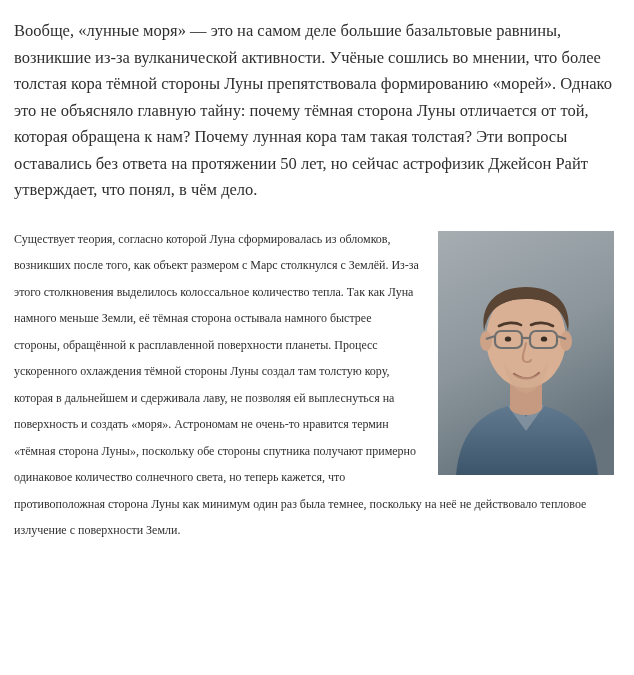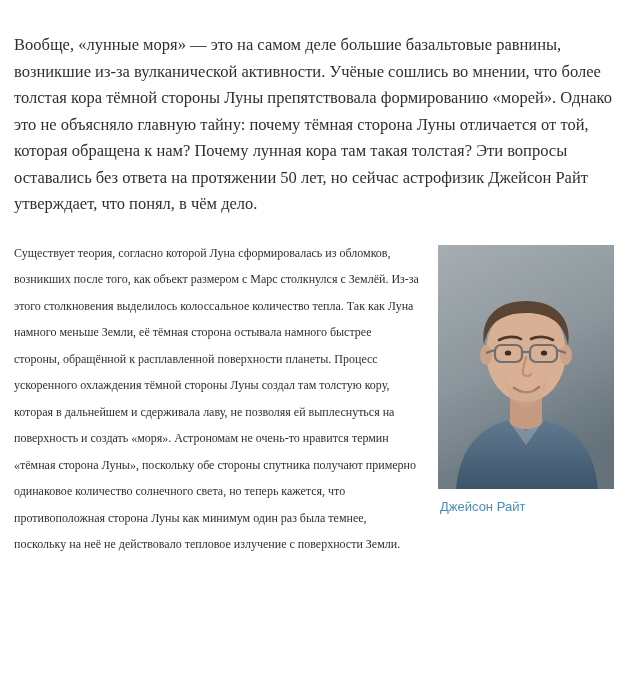--- a/index.html
+++ b/index.html
@@ -12,21 +12,21 @@
     height: 675px;
     font-family: "Liberation Serif", serif;
     color: #333333;
     overflow: hidden;
   }
   .page {
     width: 634px;
     height: 675px;
     position: relative;
     box-sizing: border-box;
-    padding: 32px 14px 0 14px;
+    padding: 18px 14px 0 14px;
   }
   .para {
     font-size: 16.5px;
     line-height: 26.5px;
     color: #2f2f2f;
     text-align: left;
     margin: 0 0 14px 0;
   }
   .para-intro {
     margin-bottom: 22px;
@@ -124,19 +124,18 @@
           <path d="M61 95 C68 91 78 91 83 94" stroke="#4b382a" stroke-width="2.6" fill="none" stroke-linecap="round"></path>
           <path d="M93 94 C99 91 108 91 115 95" stroke="#4b382a" stroke-width="2.6" fill="none" stroke-linecap="round"></path>
 
           <path d="M88 112 C86 122 83 127 86 130 C89 132 92 131 93 129" stroke="#bb8d74" stroke-width="2" fill="none" stroke-linecap="round"></path>
 
           <path d="M76 143 C84 149 94 149 101 142" stroke="#9b6a58" stroke-width="2.4" fill="none" stroke-linecap="round"></path>
 
           <path d="M66 130 C72 152 104 152 110 130 C108 154 94 162 88 162 C82 162 68 154 66 130 Z" fill="#cfa78c" opacity="0.5"></path>
         </svg>
       </div>
-      <figcaption class="caption">Джейсон Райт</figcaption>
     </figure>
 
     <p class="para body-text">Существует теория, согласно которой Луна сформировалась из обломков, возникших после того, как объект размером с Марс столкнулся с Землёй. Из-за этого столкновения выделилось колоссальное количество тепла. Так как Луна намного меньше Земли, её тёмная сторона остывала намного быстрее стороны, обращённой к расплавленной поверхности планеты. Процесс ускоренного охлаждения тёмной стороны Луны создал там толстую кору, которая в дальнейшем и сдерживала лаву, не позволяя ей выплеснуться на поверхность и создать «моря». Астрономам не очень-то нравится термин «тёмная сторона Луны», поскольку обе стороны спутника получают примерно одинаковое количество солнечного света, но теперь кажется, что противоположная сторона Луны как минимум один раз была темнее, поскольку на неё не действовало тепловое излучение с поверхности Земли.</p>
 
   </div>
 </div>
 
 </body></html>

